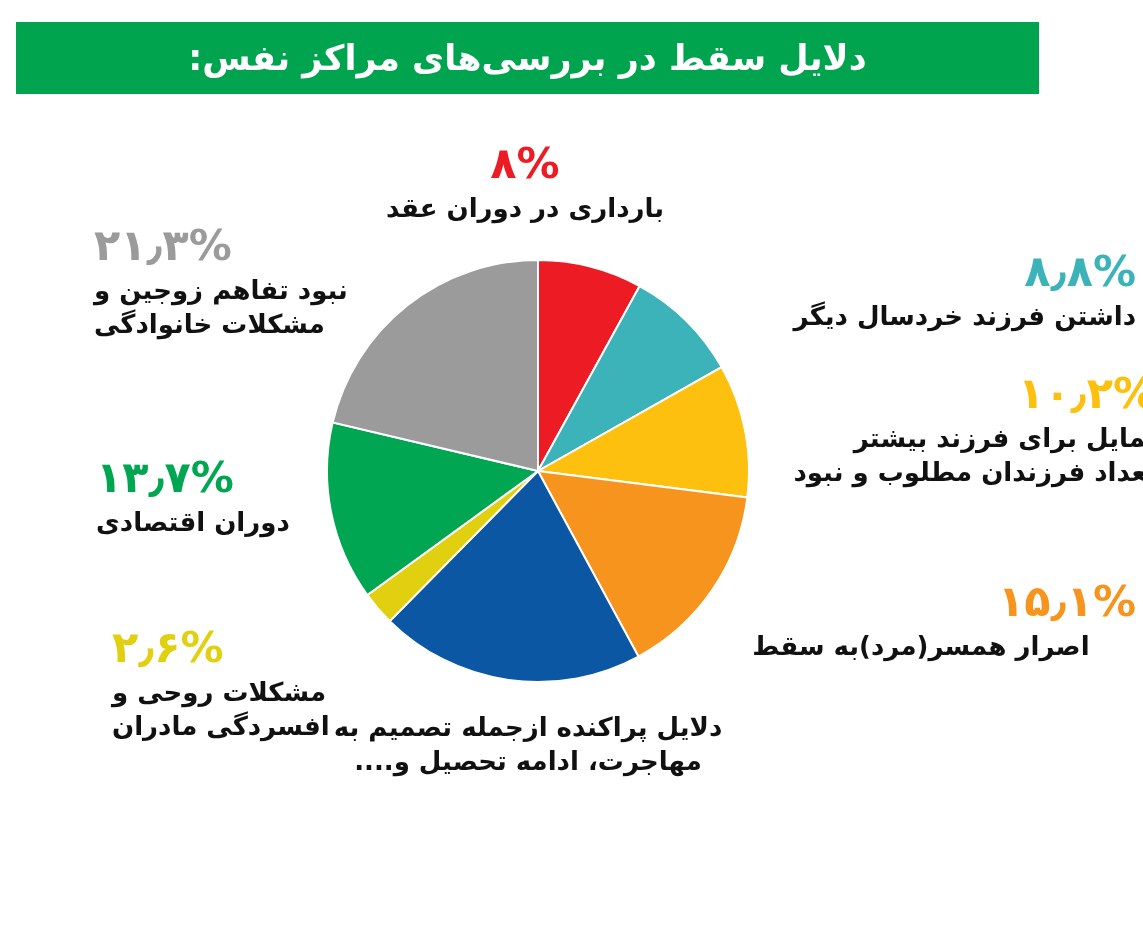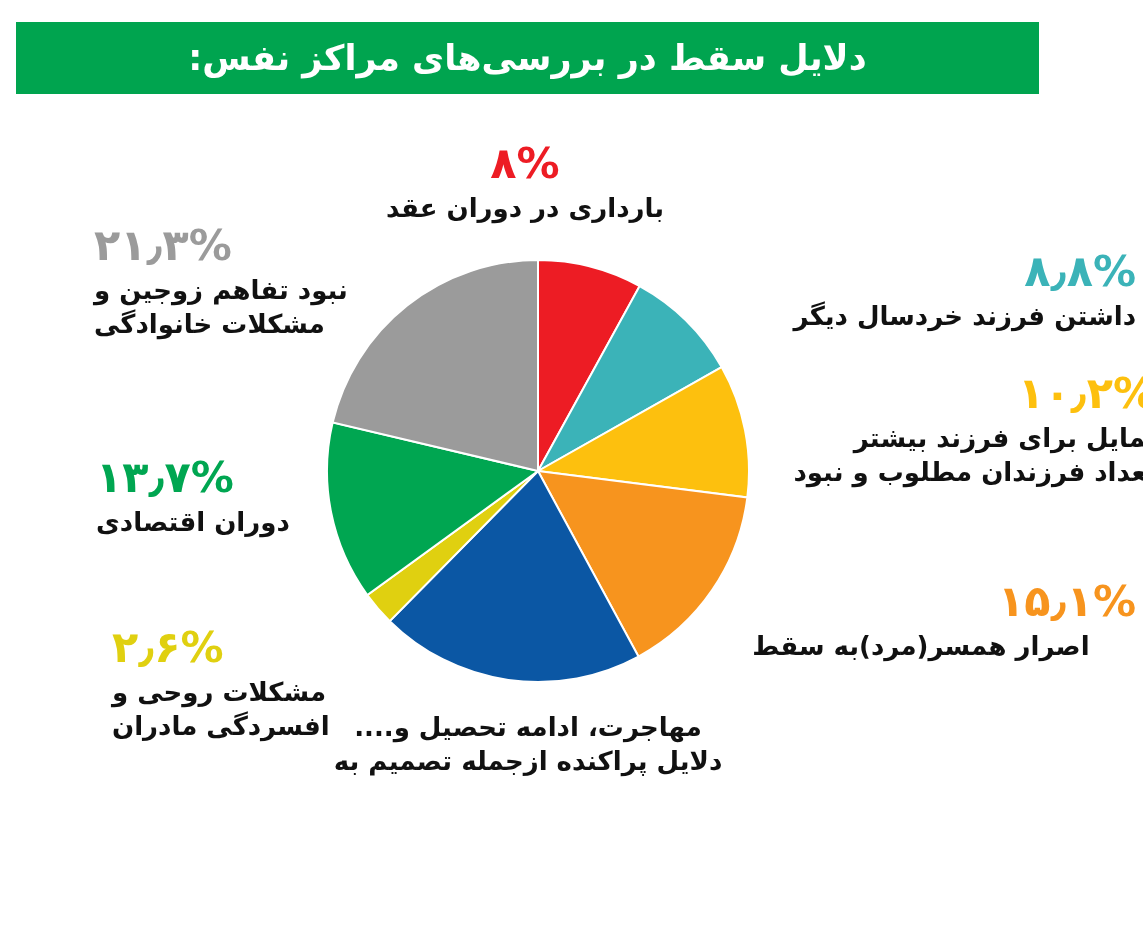--- a/index.html
+++ b/index.html
@@ -152,22 +152,22 @@
     <span class="desc">تمایل برای فرزند بیشتر</span>
     <span class="desc">تعداد فرزندان مطلوب و نبود</span>
   </div>
 
   <div class="callout" id="callout-orange">
     <span class="pct" style="color:#F7941E">۱۵٫۱%</span>
     <span class="desc">اصرار همسر(مرد)به سقط</span>
   </div>
 
   <div class="callout" id="callout-blue">
+    <span class="desc">دلایل پراکنده ازجمله تصمیم به</span>
     <span class="desc">مهاجرت، ادامه تحصیل و....</span>
-    <span class="desc">دلایل پراکنده ازجمله تصمیم به</span>
   </div>
 
   <div class="callout" id="callout-yellow">
     <span class="pct" style="color:#E0D010">۲٫۶%</span>
     <span class="desc">مشکلات روحی و</span>
     <span class="desc">افسردگی مادران</span>
   </div>
 
   <div class="callout" id="callout-green">
     <span class="pct" style="color:#00A651">۱۳٫۷%</span>

